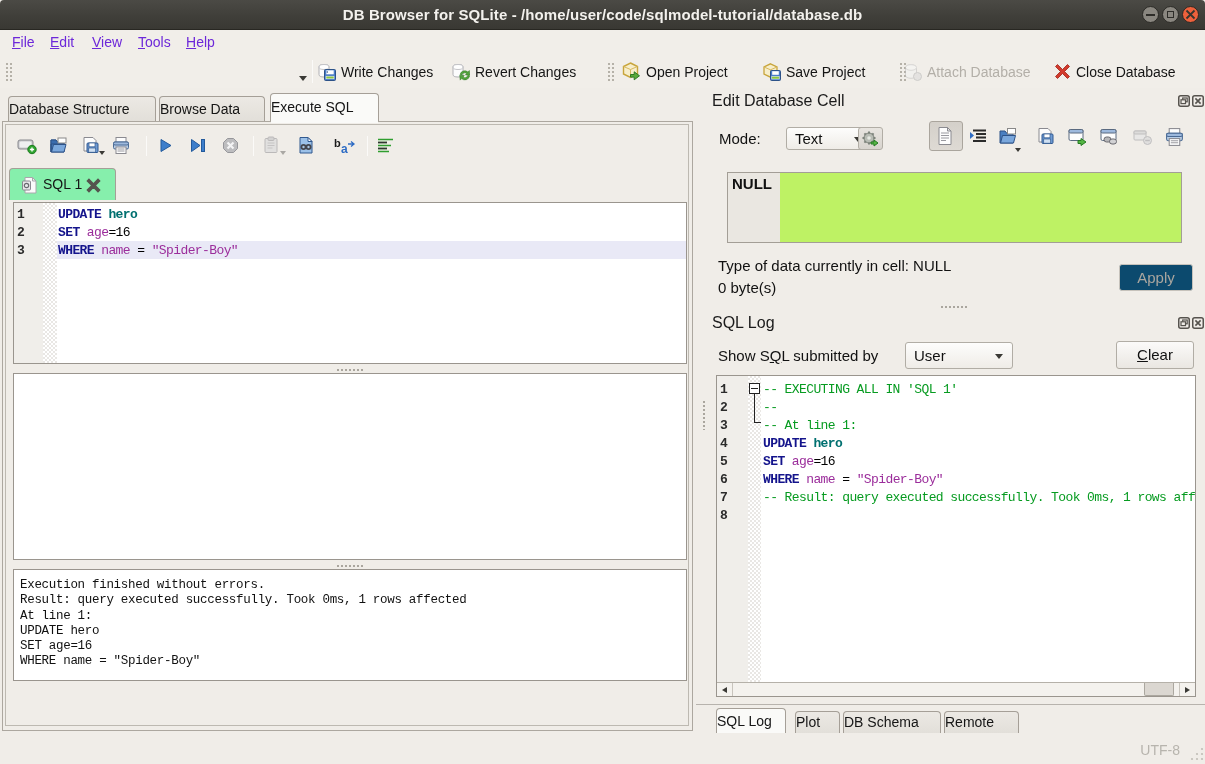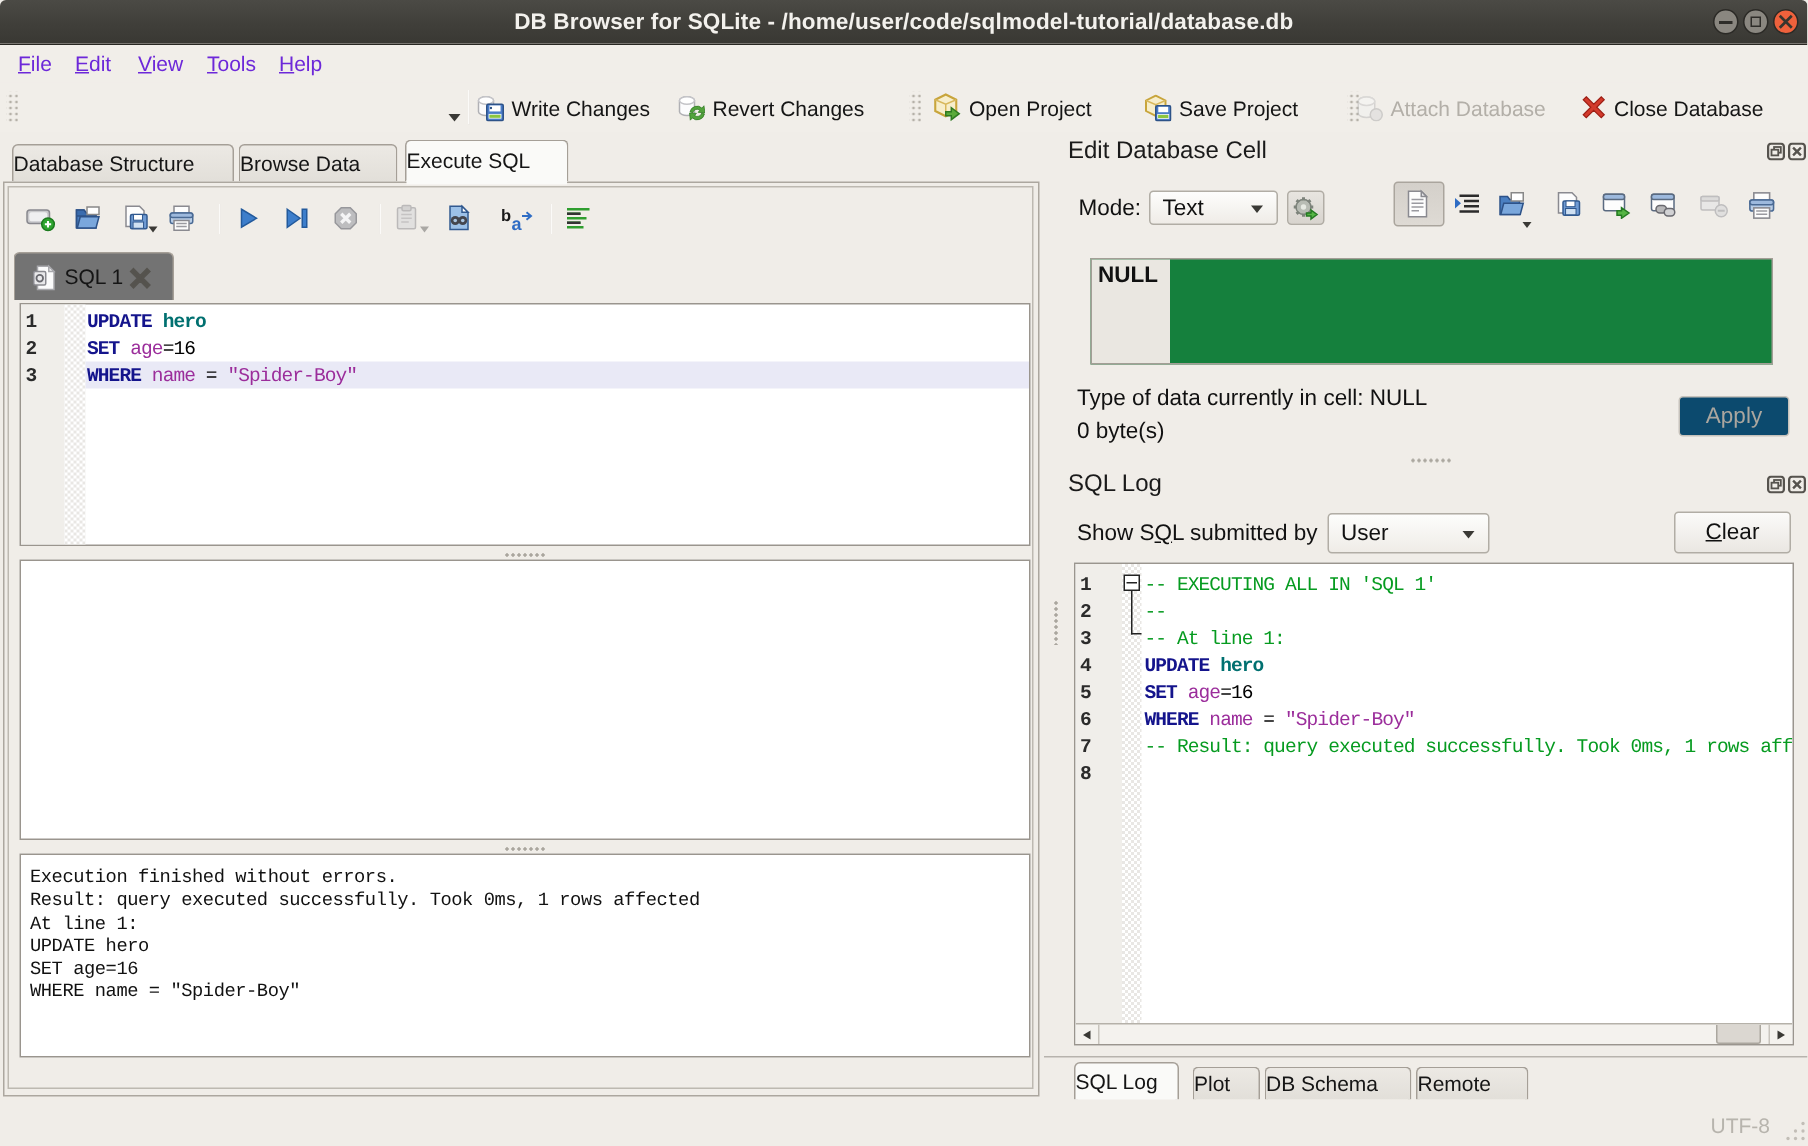--- a/index.html
+++ b/index.html
@@ -56,28 +56,28 @@
 
 
 .hsplit { position:absolute; height:4px;
   background-image:radial-gradient(circle,#aaa69e 1px, transparent 1.2px);
   background-size:4px 4px; background-repeat:repeat-x; }
 .vsplit { position:absolute; width:4px;
   background-image:radial-gradient(circle,#aaa69e 1px, transparent 1.2px);
   background-size:4px 4px; background-repeat:repeat-y; }
 
 
-#sqltab { position:absolute; left:9px; top:168px; width:107px; height:32px; background:#737373;
+#sqltab { position:absolute; left:9px; top:168px; width:107px; height:32px; background:#86efac;
   border:1px solid #a59f97; border-bottom:none; border-radius:4px 4px 0 0; z-index:2;
   font-size:14px; color:#151515;padding-left:48px; }
 
 
 .dockhdr { position:absolute; font-size:16px; color:#1a1a1a; }
 .combo { position:absolute; background:linear-gradient(#fdfdfc,#efECe7); border:1px solid #b1ada5;
-  border-radius:3px; font-size:15px; color:#111; }
+  border-radius:3px; font-size:15px; color:#111;margin-left:20px; }
 .combo .arr { position:absolute; right:9px; top:50%; margin-top:-2px; width:0; height:0;
   border-left:4px solid transparent; border-right:4px solid transparent; border-top:5px solid #3a3935; }
 .btn { position:absolute; background:linear-gradient(#fbfaf9,#eae7e2); border:1px solid #b1ada5;
   border-radius:3px; font-size:15px; color:#111; text-align:center; }
 
 
 #utf8 { position:absolute; right:25px; top:742px; font-size:14px; color:#b7b4ad; }
 </style>
 </head>
 <body>
@@ -256,21 +256,21 @@
   <div class="lnum abs" style="left:3px; top:3px; line-height:18px;">1<br>2<br>3</div>
   <div class="mono abs" style="left:44px; top:3px; line-height:18px;"><span class="kw">UPDATE</span> <span class="tbl">hero</span><br><span class="kw">SET</span> <span class="fld">age</span>=16<br><span class="kw">WHERE</span> <span class="fld">name</span> = <span class="str">"Spider-Boy"</span></div>
 </div>
 
 <div class="hsplit" style="left:336px; top:368px; width:28px;"></div>
 
 <div class="white-box" style="left:13px; top:373px; width:674px; height:187px;"></div>
 
 <div class="hsplit" style="left:336px; top:564px; width:28px;"></div>
 
-<div class="white-box" style="left:13px; top:569px; width:674px; height:136px;">
+<div class="white-box" style="left:13px; top:569px; width:674px; height:112px;">
   <div class="mono" style="position:absolute; left:6px; top:8px; font-size:12.5px; letter-spacing:-0.3px; line-height:15.25px; color:#111;">Execution finished without errors.
 Result: query executed successfully. Took 0ms, 1 rows affected
 At line 1:
 UPDATE hero
 SET age=16
 WHERE name = "Spider-Boy"</div>
 </div>
 
 <div class="vsplit" style="left:702px; top:400px; height:30px;"></div>
 
@@ -338,21 +338,21 @@
     <path d="M12.2 11.5h4.6" stroke="#a0a0a4" stroke-width="1.4"></path>
   </svg>
 <svg class="abs" style="left:1165px; top:127px;" width="20" height="20" viewBox="0 0 19 19">
     <rect x="4" y="1.5" width="10" height="5" fill="#fdfdfd" stroke="#8a8a90"></rect>
     <rect x="1.5" y="6" width="15" height="7" rx="1.5" fill="#b8cde6" stroke="#4a6a94"></rect>
     <rect x="1.5" y="6" width="15" height="3" rx="1.5" fill="#9db9dd" stroke="#4a6a94"></rect>
     <rect x="4" y="11" width="10" height="6.5" fill="#fdfdfd" stroke="#8a8a90"></rect>
     <path d="M5.5 13h7 M5.5 15h7" stroke="#9a9aa0"></path>
   </svg>
 
-<div class="abs" style="left:727px; top:172px; width:455px; height:71px; border:1px solid #a39e96; background:#15803d;">
+<div class="abs" style="left:727px; top:172px; width:455px; height:71px; border:1px solid #a39e96; background:#bef264;">
   <div class="abs" style="left:0; top:0; width:52px; height:69px; background:#eae7e1;"></div>
   <div class="abs" style="left:4px; top:2px; font-size:15px; font-weight:bold; color:#111;">NULL</div>
 </div>
 
 <div class="abs" style="left:718px; top:257px; font-size:15px; color:#111;">Type of data currently in cell: NULL</div>
 <div class="abs" style="left:718px; top:279px; font-size:15px; color:#111;">0 byte(s)</div>
 <div class="btn" style="left:1119px; top:264px; width:74px; height:27px; line-height:25px; color:#aaa69f; background:#0c4a6e; border-color:#c6c2bb;">Apply</div>
 
 <div class="hsplit" style="left:940px; top:305px; width:28px;"></div>
 

